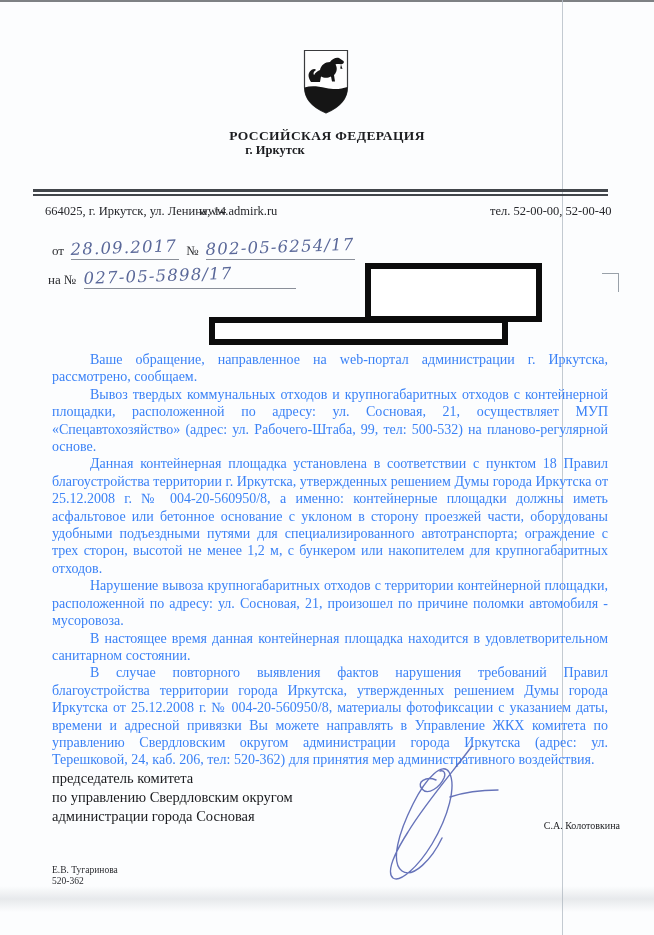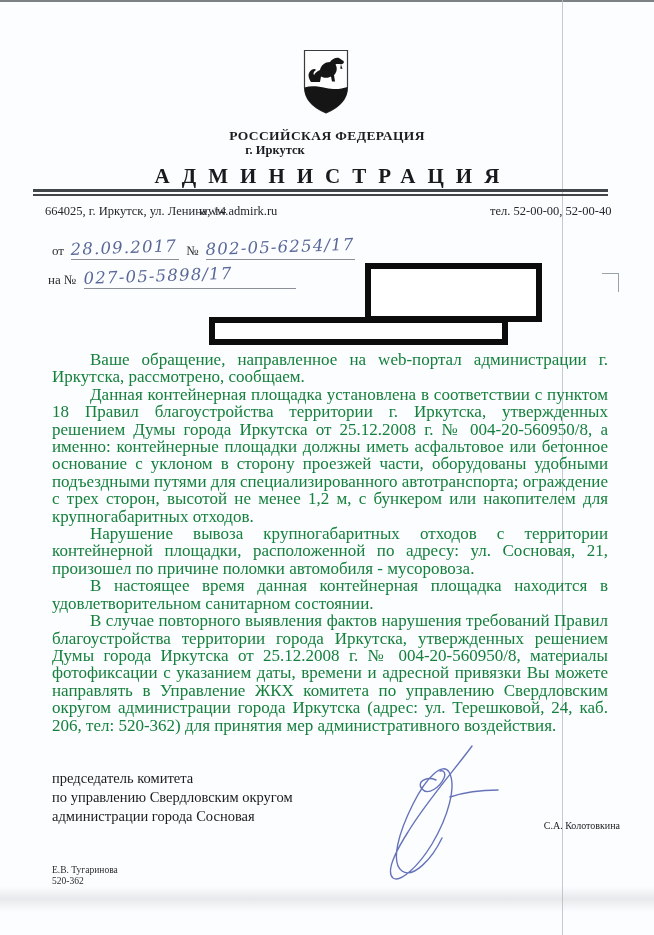--- a/index.html
+++ b/index.html
@@ -32,21 +32,21 @@
   .ref1{left:52px;top:240px;}
   .ref2{left:48px;top:269px;}
   .hw-slot{display:inline-block;border-bottom:1.2px solid #8a8f99;text-align:left;vertical-align:baseline;margin:0 4px;}
   .hw{display:inline-block;font-style:italic;font-size:16.5px;letter-spacing:1.2px;color:#5a6899;transform:rotate(-2deg);transform-origin:left bottom;font-family:"DejaVu Serif", serif;}
   
   .redact{background:#fff;border:6px solid #0c0c0c;box-sizing:border-box;}
   .redact-1{left:365px;top:263px;width:177px;height:59px;z-index:2;}
   .redact-2{left:209px;top:317px;width:299px;height:28px;z-index:3;}
   .corner-mark{left:602px;top:273px;width:16px;height:18px;border-top:1px solid #99a1a9;border-right:1px solid #99a1a9;}
   
-  .letter-body{left:52px;top:351px;width:556px;font-size:17px;line-height:17.4px;text-align:justify;color:#15803d;}
+  .letter-body{left:52px;top:351px;width:556px;font-size:14px;line-height:17.4px;text-align:justify;color:#3b82f6;}
   .letter-body p{margin:0;text-indent:38px;}
   
   .signoff{left:52px;top:769px;font-size:14.5px;line-height:19px;color:#1b1c1f;}
   .signer-name{left:440px;top:820px;width:180px;text-align:right;font-size:10px;color:#1b1c1f;}
   .sig-svg{left:360px;top:740px;}
   .executor{left:52px;top:865px;font-size:9.5px;line-height:11px;color:#2a2b2f;}
   .coa{left:303px;top:49px;}
 </style>
 </head>
 <body>
@@ -65,21 +65,20 @@
                C12.2,24 14,22 17,21 C18,16 22,13 27,13 C29,10 33,8 36,9 L40.5,12
                C41.5,13 40.5,15 38.5,15.2 C36.5,15.4 34.5,14.6 32.5,15.4
                C34.5,18.5 34.2,23 31,26 L32,32.5 L29,32.5 L28,27.5
                C25,29.3 21,29.3 18,27.5 L17,33 Z" fill="#151515"></path>
       <path d="M38,15.5 L39.5,20 L37.2,19.6 Z" fill="#151515"></path>
     </svg>
   </div>
 
   <div class="abs country">РОССИЙСКАЯ ФЕДЕРАЦИЯ</div>
   <div class="abs city">г. Иркутск</div>
-  <div class="abs org-title">АДМИНИСТРАЦИЯ</div>
   <div class="abs header-rule"></div>
   <div class="abs addr addr-left">664025, г. Иркутск, ул. Ленина, 14</div>
   <div class="abs addr addr-web">www.admirk.ru</div>
   <div class="abs addr addr-phone">тел. 52-00-00, 52-00-40</div>
 
   <div class="abs ref-line ref1">
     <span>от</span>
     <span class="hw-slot" style="min-width:108px;"><span class="hw">28.09.2017</span></span>
     <span>№</span>
     <span class="hw-slot" style="min-width:140px;"><span class="hw">802-05-6254/17</span></span>
@@ -88,20 +87,21 @@
     <span>на №</span>
     <span class="hw-slot" style="min-width:212px;"><span class="hw">027-05-5898/17</span></span>
   </div>
 
   <div class="abs redact redact-1"></div>
   <div class="abs redact redact-2"></div>
   <div class="abs corner-mark"></div>
 
   <div class="abs letter-body">
     <p>Ваше обращение, направленное на web-портал администрации г. Иркутска, рассмотрено, сообщаем.</p>
+    <p>Вывоз твердых коммунальных отходов и крупногабаритных отходов с контейнерной площадки, расположенной по адресу: ул. Сосновая, 21, осуществляет МУП «Спецавтохозяйство» (адрес: ул. Рабочего-Штаба, 99, тел: 500-532) на планово-регулярной основе.</p>
     <p>Данная контейнерная площадка установлена в соответствии с пунктом 18 Правил благоустройства территории г. Иркутска, утвержденных решением Думы города Иркутска от 25.12.2008 г. № 004-20-560950/8, а именно: контейнерные площадки должны иметь асфальтовое или бетонное основание с уклоном в сторону проезжей части, оборудованы удобными подъездными путями для специализированного автотранспорта; ограждение с трех сторон, высотой не менее 1,2 м, с бункером или накопителем для крупногабаритных отходов.</p>
     <p>Нарушение вывоза крупногабаритных отходов с территории контейнерной площадки, расположенной по адресу: ул. Сосновая, 21, произошел по причине поломки автомобиля - мусоровоза.</p>
     <p>В настоящее время данная контейнерная площадка находится в удовлетворительном санитарном состоянии.</p>
     <p>В случае повторного выявления фактов нарушения требований Правил благоустройства территории города Иркутска, утвержденных решением Думы города Иркутска от 25.12.2008 г. № 004-20-560950/8, материалы фотофиксации с указанием даты, времени и адресной привязки Вы можете направлять в Управление ЖКХ комитета по управлению Свердловским округом администрации города Иркутска (адрес: ул. Терешковой, 24, каб. 206, тел: 520-362) для принятия мер административного воздействия.</p>
   </div>
 
   <div class="abs sig-svg">
     <svg width="152" height="145" viewBox="0 0 152 145" xmlns="http://www.w3.org/2000/svg">
       <g fill="none" stroke="#5a68b4" stroke-width="1.4" stroke-linecap="round" opacity="0.92">
         <path d="M112,6 C96,28 66,62 48,92 C34,114 26,132 33,138 C40,143 58,127 72,104

